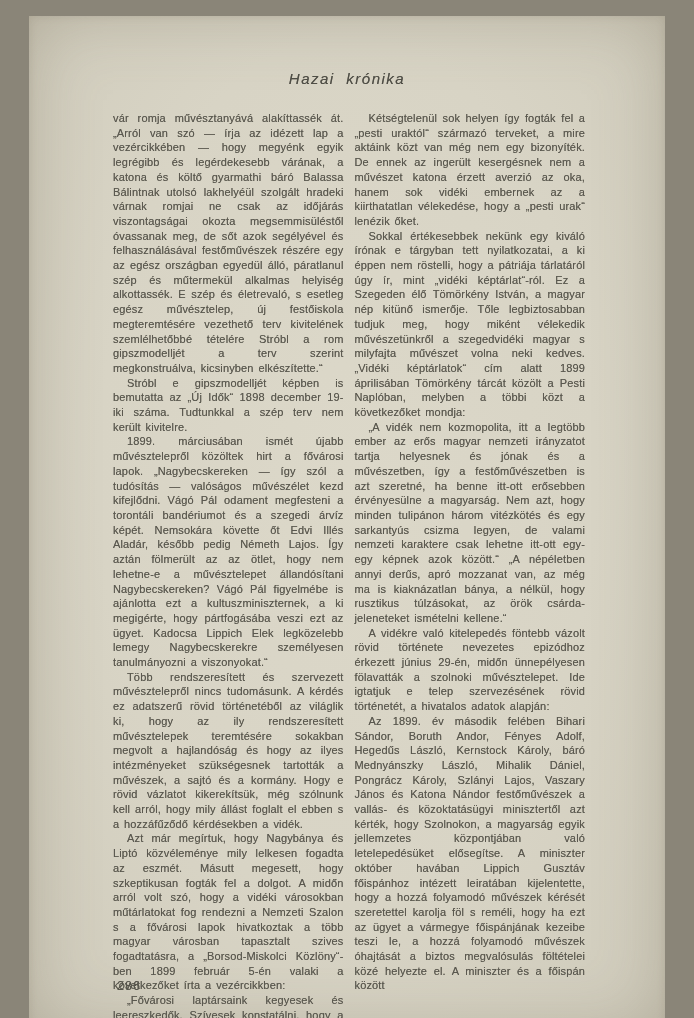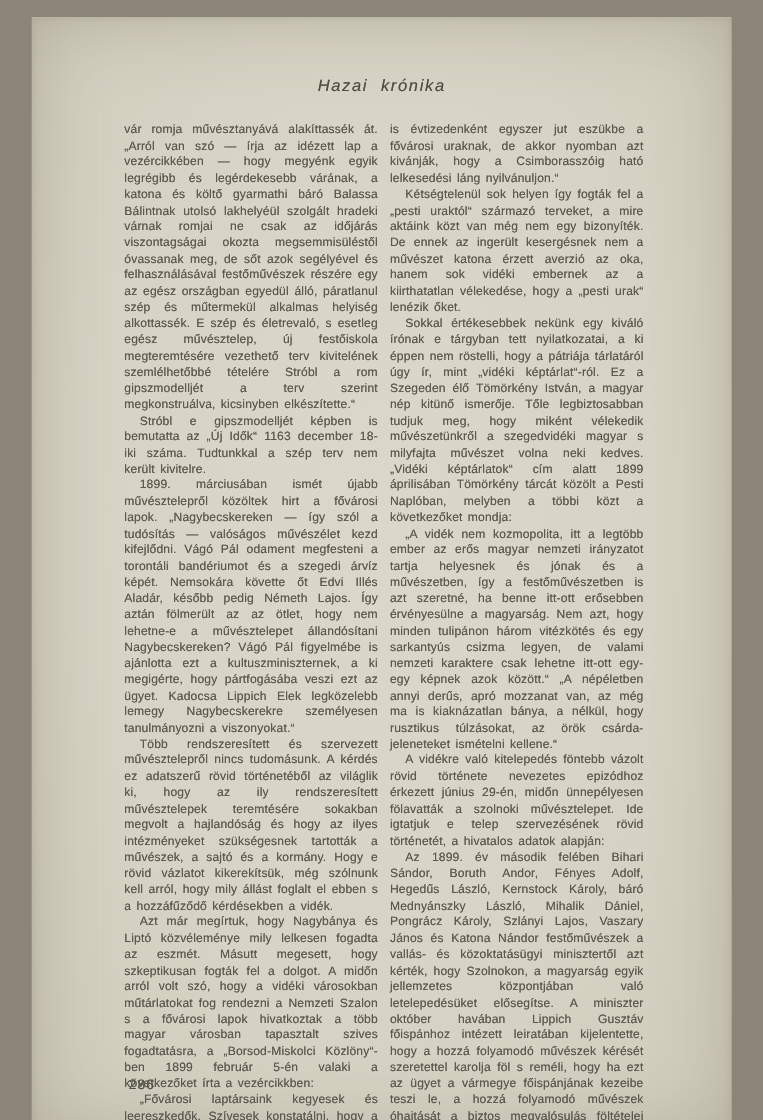--- a/index.html
+++ b/index.html
@@ -57,28 +57,27 @@
 </style>
 </head>
 <body>
 
 <div class="page">
   <div class="running-head">Hazai krónika</div>
 
   <div class="columns">
     <div class="col">
         <p class="">vár romja művésztanyává alakíttassék át. „Arról van szó — írja az idézett lap a vezércikkében — hogy megyénk egyik legrégibb és legérdekesebb várának, a katona és költő gyarmathi báró Balassa Bálintnak utolsó lakhelyéül szolgált hradeki várnak romjai ne csak az időjárás viszontagságai okozta megsemmisüléstől óvassanak meg, de sőt azok segélyével és felhasználásával festőművészek részére egy az egész országban egyedül álló, páratlanul szép és műtermekül alkalmas helyiség alkottassék. E szép és életrevaló, s esetleg egész művésztelep, új festőiskola megteremtésére vezethető terv kivitelének szemlélhetőbbé tételére Stróbl a rom gipszmodelljét a terv szerint megkonstruálva, kicsinyben elkészítette.“</p>
-        <p class="indent">Stróbl e gipszmodelljét képben is bemutatta az „Új Idők“ 1163 december 18-iki száma. Tudtunkkal a szép terv nem került kivitelre.</p>
+        <p class="indent">Stróbl e gipszmodelljét képben is bemutatta az „Új Idők“ 1898 december 19-iki száma. Tudtunkkal a szép terv nem került kivitelre.</p>
         <p class="indent">1899. márciusában ismét újabb művésztelepről közöltek hirt a fővárosi lapok. „Nagybecskereken — így szól a tudósítás — valóságos művészélet kezd kifejlődni. Vágó Pál odament megfesteni a torontáli bandériumot és a szegedi árvíz képét. Nemsokára követte őt Edvi Illés Aladár, később pedig Németh Lajos. Így aztán fölmerült az az ötlet, hogy nem lehetne-e a művésztelepet állandósítani Nagybecskereken? Vágó Pál figyelmébe is ajánlotta ezt a kultuszminiszternek, a ki megigérte, hogy pártfogásába veszi ezt az ügyet. Kadocsa Lippich Elek legközelebb lemegy Nagybecskerekre személyesen tanulmányozni a viszonyokat.“</p>
         <p class="indent">Több rendszeresített és szervezett művésztelepről nincs tudomásunk. A kérdés ez adatszerű rövid történetéből az világlik ki, hogy az ily rendszeresített művésztelepek teremtésére sokakban megvolt a hajlandóság és hogy az ilyes intézményeket szükségesnek tartották a művészek, a sajtó és a kormány. Hogy e rövid vázlatot kikerekítsük, még szólnunk kell arról, hogy mily állást foglalt el ebben s a hozzáfűződő kérdésekben a vidék.</p>
         <p class="indent">Azt már megírtuk, hogy Nagybánya és Liptó közvéleménye mily lelkesen fogadta az eszmét. Másutt megesett, hogy szkeptikusan fogták fel a dolgot. A midőn arról volt szó, hogy a vidéki városokban műtárlatokat fog rendezni a Nemzeti Szalon s a fővárosi lapok hivatkoztak a több magyar városban tapasztalt szives fogadtatásra, a „Borsod-Miskolci Közlöny“-ben 1899 február 5-én valaki a következőket írta a vezércikkben:</p>
         <p class="indent">„Fővárosi laptársaink kegyesek és leereszkedők. Szívesek konstatálni, hogy a képzőművészet fejlesztése érdekében Szeged, Arad, Kassa stb. s utána a többi városok, szóval a ,vidék' is megmozdult.“ „Most, vagy olykor-olykor, midőn valami magasröptű idea propagálása kedvéért a fővárosi urak lefáradnak a vidékre, kijut nekünk a dicséretből is.“ „Most a képzőművészet fellendítése érdekében tervbe vettek egy országra kiható akciót. Ilyesmi</p>
       </div>
     <div class="col">
-        <p class="">is évtizedenként egyszer jut eszükbe a fővárosi uraknak, de akkor nyomban azt kivánják, hogy a Csimborasszóig ható lelkesedési láng nyilvánuljon.“</p>
         <p class="indent">Kétségtelenül sok helyen így fogták fel a „pesti uraktól“ származó terveket, a mire aktáink közt van még nem egy bizonyíték. De ennek az ingerült kesergésnek nem a művészet katona érzett averzió az oka, hanem sok vidéki embernek az a kiirthatatlan vélekedése, hogy a „pesti urak“ lenézik őket.</p>
         <p class="indent">Sokkal értékesebbek nekünk egy kiváló írónak e tárgyban tett nyilatkozatai, a ki éppen nem röstelli, hogy a pátriája tárlatáról úgy ír, mint „vidéki képtárlat“-ról. Ez a Szegeden élő Tömörkény István, a magyar nép kitünő ismerője. Tőle legbiztosabban tudjuk meg, hogy miként vélekedik művészetünkről a szegedvidéki magyar s milyfajta művészet volna neki kedves. „Vidéki képtárlatok“ cím alatt 1899 áprilisában Tömörkény tárcát közölt a Pesti Naplóban, melyben a többi közt a következőket mondja:</p>
         <p class="indent">„A vidék nem kozmopolita, itt a legtöbb ember az erős magyar nemzeti irányzatot tartja helyesnek és jónak és a művészetben, így a festőművészetben is azt szeretné, ha benne itt-ott erősebben érvényesülne a magyarság. Nem azt, hogy minden tulipánon három vitézkötés és egy sarkantyús csizma legyen, de valami nemzeti karaktere csak lehetne itt-ott egy-egy képnek azok között.“ „A népéletben annyi derűs, apró mozzanat van, az még ma is kiaknázatlan bánya, a nélkül, hogy rusztikus túlzásokat, az örök csárda-jeleneteket ismételni kellene.“</p>
         <p class="indent">A vidékre való kitelepedés föntebb vázolt rövid története nevezetes epizódhoz érkezett június 29-én, midőn ünnepélyesen fölavatták a szolnoki művésztelepet. Ide igtatjuk e telep szervezésének rövid történetét, a hivatalos adatok alapján:</p>
         <p class="indent">Az 1899. év második felében Bihari Sándor, Boruth Andor, Fényes Adolf, Hegedűs László, Kernstock Károly, báró Mednyánszky László, Mihalik Dániel, Pongrácz Károly, Szlányi Lajos, Vaszary János és Katona Nándor festőművészek a vallás- és közoktatásügyi minisztertől azt kérték, hogy Szolnokon, a magyarság egyik jellemzetes központjában való letelepedésüket elősegítse. A miniszter október havában Lippich Gusztáv főispánhoz intézett leiratában kijelentette, hogy a hozzá folyamodó művészek kérését szeretettel karolja föl s reméli, hogy ha ezt az ügyet a vármegye főispánjának kezeibe teszi le, a hozzá folyamodó művészek óhajtását a biztos megvalósulás föltételei közé helyezte el. A miniszter és a főispán között</p>
       </div>
   </div>
 
   <div class="page-number">286</div>
 </div>

